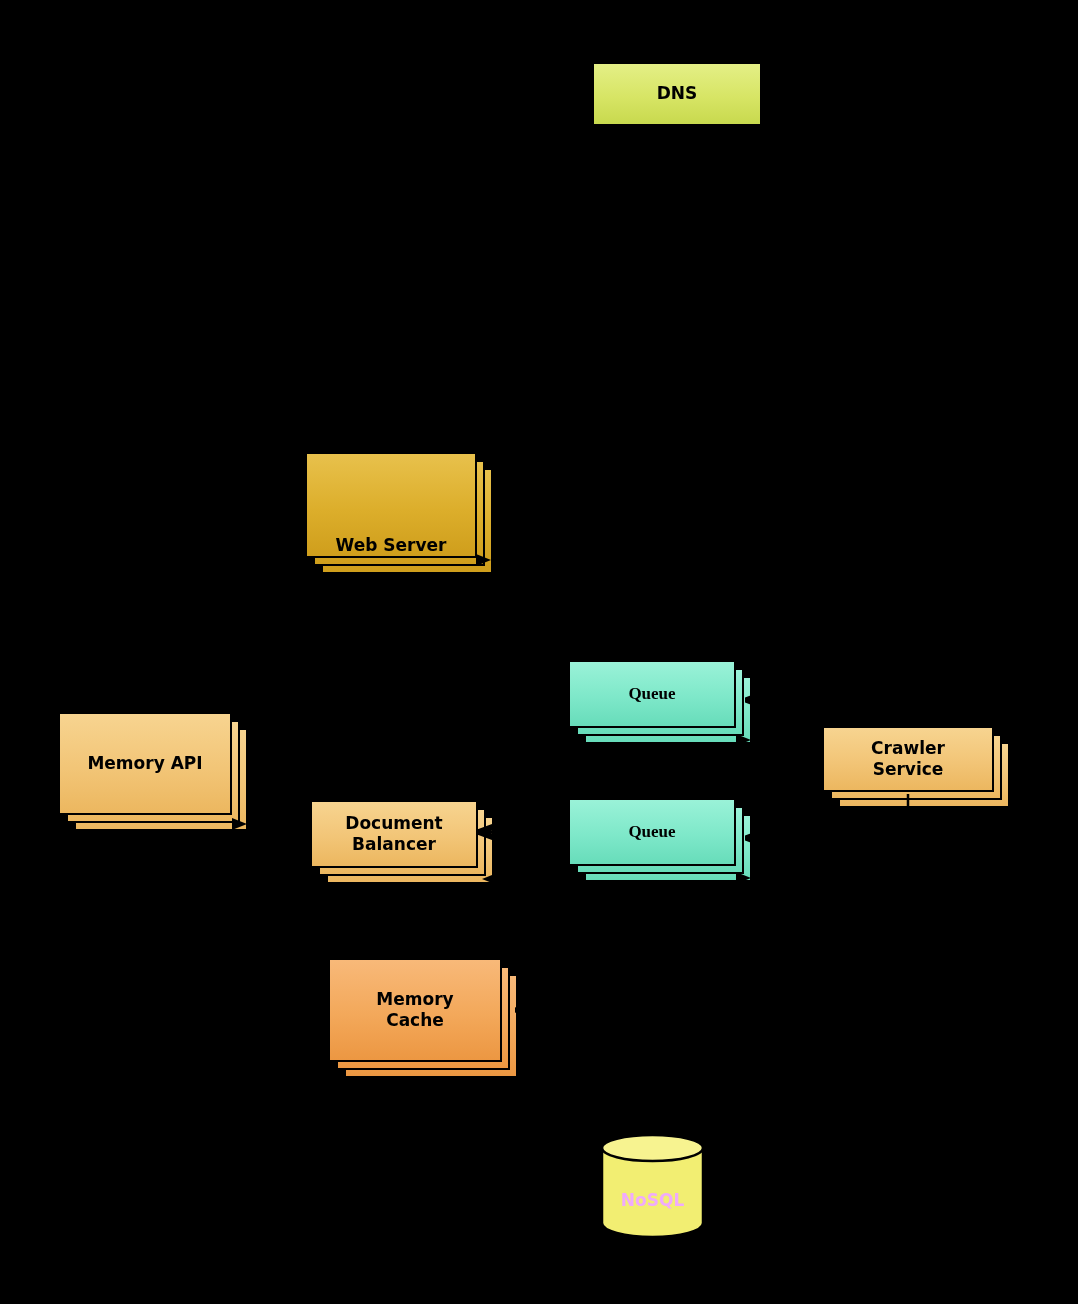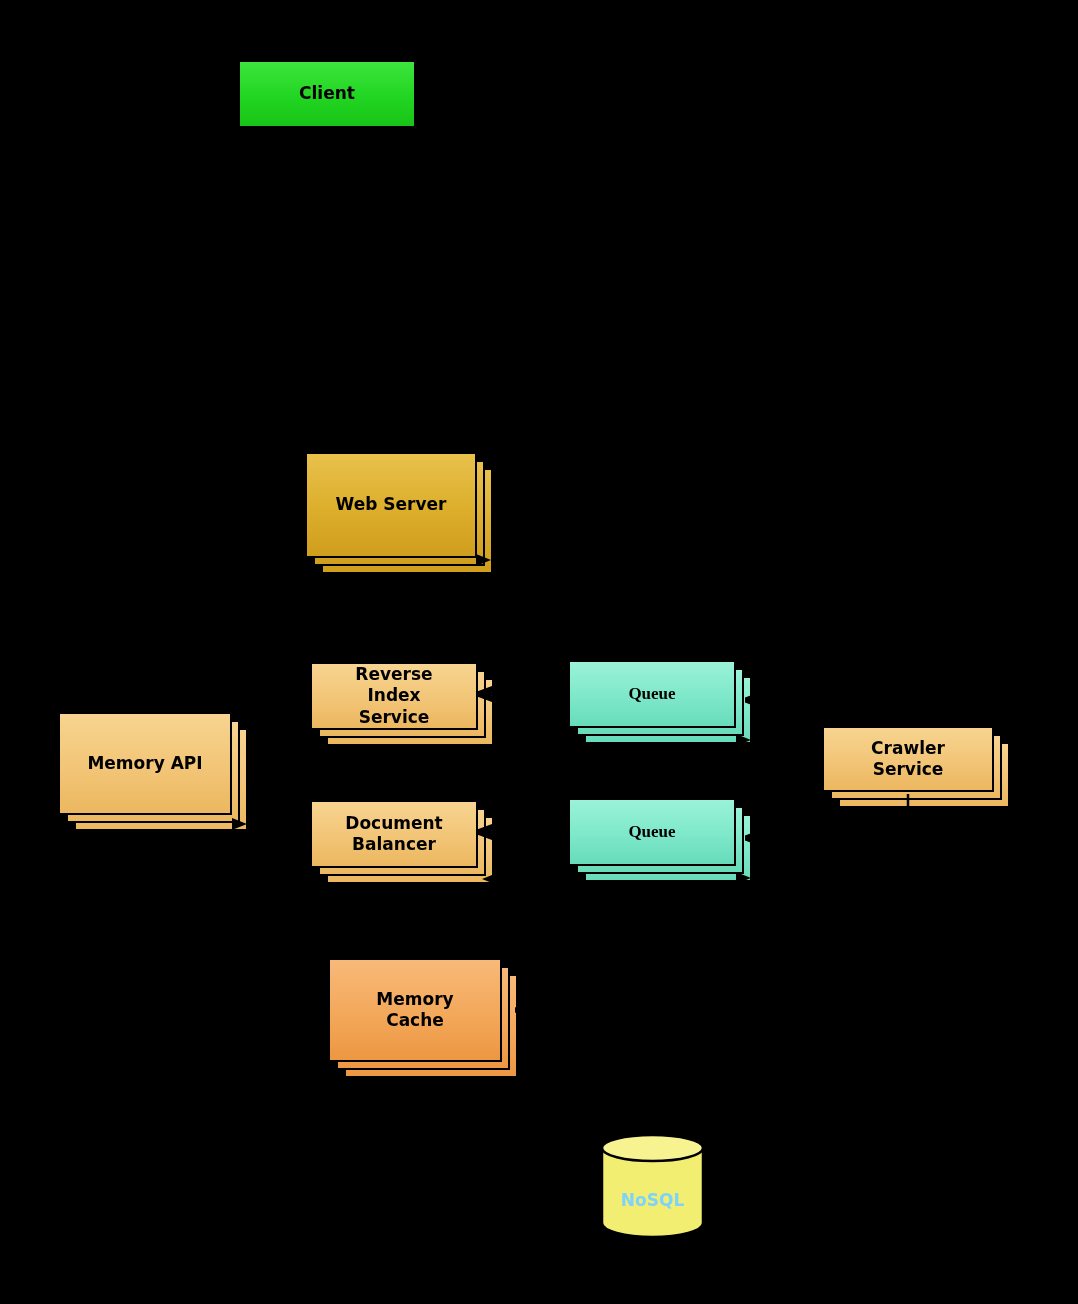--- a/index.html
+++ b/index.html
@@ -22,60 +22,53 @@
     border:2px solid #000;box-sizing:border-box;
     display:flex;align-items:center;justify-content:center;
     text-align:center;font-weight:bold;font-size:17px;line-height:1.25;
     color:#000;padding:0 20px;
   }
   .pad-lg .face{padding:0 32px;justify-content:center;}
   
   .c-green  .face,.c-green  .ghost{background:linear-gradient(180deg,#3ce43c 0%,#22d522 55%,#17c417 100%);}
   .c-lime   .face,.c-lime   .ghost{background:linear-gradient(180deg,#e4ef86 0%,#d7e565 55%,#c8d94e 100%);}
   .c-pink   .face,.c-pink   .ghost{background:linear-gradient(180deg,#f8a6de 0%,#f18fd2 55%,#e77cc6 100%);}
-  .c-gold   .face,.c-gold   .ghost{background:linear-gradient(180deg,#e8c14c 0%,#dcae2b 55%,#cf9e1c 100%);}
+  .c-gold   .face,.c-gold   .ghost{background:linear-gradient(180deg,#e8c14c 0%,#dcae2b 55%,#cf9e1c 100%);align-items:flex-end;}
   .c-tan    .face,.c-tan    .ghost{background:linear-gradient(180deg,#f7d490 0%,#f2c577 55%,#ecb75f 100%);}
   .c-teal   .face,.c-teal   .ghost{background:linear-gradient(180deg,#9af2d8 0%,#7ee8c9 55%,#67dcba 100%);font-family:Liberation Serif, serif;}
   .c-orange .face,.c-orange .ghost{background:linear-gradient(180deg,#f8b979 0%,#f3a85a 55%,#ec9742 100%);justify-content:center;}
   .cyl-label{
     position:absolute;left:0;top:54%;width:100%;text-align:center;
-    font-weight:bold;font-size:17px;color:#7dd3fc;
+    font-weight:bold;font-size:17px;color:#f0abfc;
   }
   #wires{position:absolute;left:0;top:0;z-index:50;pointer-events:none;}
   #wires path,#wires line{stroke:#000;stroke-width:2.5;fill:none;}
   #wires polygon{fill:#000;}
 </style>
 </head>
 <body>
 
 <div id="stage">
 
-  <div class="node c-green" style="left:238px;top:60px;width:178px;height:68px">
+
+  <div class="node c-lime" style="left:592px;top:62px;width:170px;height:64px">
     <div class="face">
-        <span>Client</span>
+        <span>DNS</span>
       </div>
   </div>
-
 
 
   <div class="node c-gold" style="left:305px;top:452px;width:172px;height:106px">
     <div class="ghost g2"></div>
     <div class="ghost g1"></div>
     <div class="face">
         <span>Web Server</span>
       </div>
   </div>
 
-  <div class="node c-tan" style="left:310px;top:662px;width:168px;height:68px">
-    <div class="ghost g2"></div>
-    <div class="ghost g1"></div>
-    <div class="face">
-        <span>Reverse Index Service</span>
-      </div>
-  </div>
 
   <div class="node c-tan" style="left:310px;top:800px;width:168px;height:68px">
     <div class="ghost g2"></div>
     <div class="ghost g1"></div>
     <div class="face">
         <span>Document Balancer</span>
       </div>
   </div>
 
   <div class="node c-tan" style="left:58px;top:712px;width:174px;height:103px">

